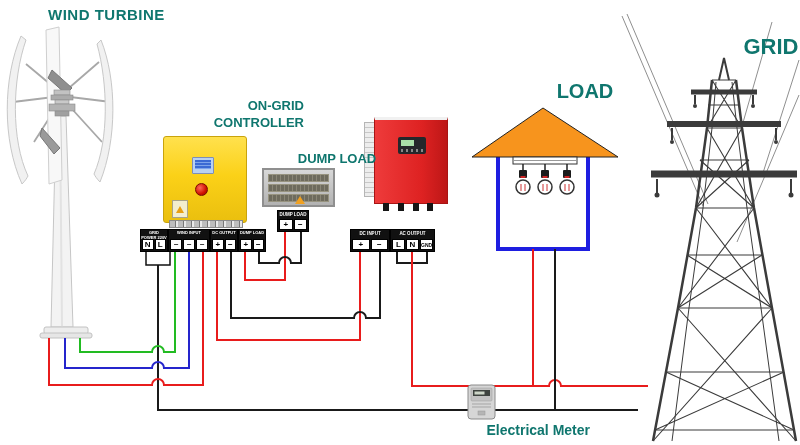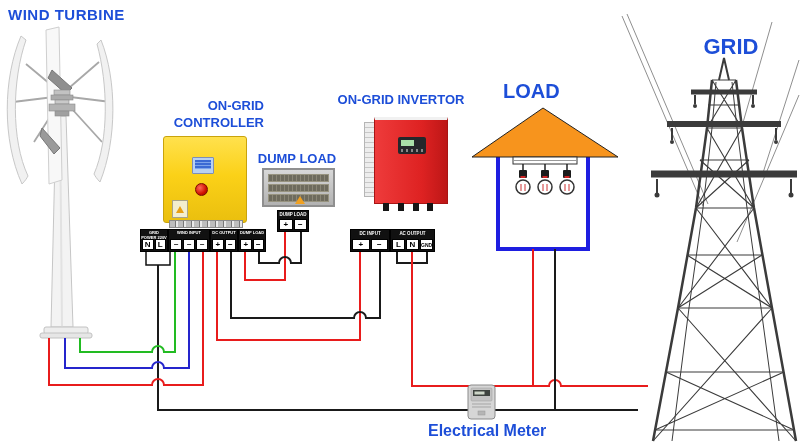--- a/index.html
+++ b/index.html
@@ -1,26 +1,26 @@
 <!DOCTYPE html>
 <html><head>
 <meta charset="utf-8">
 <style>
   html,body{margin:0;padding:0;background:#fff;}
   .stage{position:relative;width:800px;height:445px;background:#fff;overflow:hidden;
          font-family:"Liberation Sans", sans-serif;color:#111;}
   .stage svg.overlay{position:absolute;left:0;top:0;z-index:1;}
-  .lbl{position:absolute;font-weight:bold;z-index:3;color:#1d4ed8;}
+  .lbl{position:absolute;font-weight:bold;z-index:3;color:#0f766e;margin-left:40px;}
   #lbl-wind{left:8px;top:6px;font-size:15px;letter-spacing:.5px;}
   #lbl-controller{left:148px;top:98px;width:116px;text-align:right;font-size:13px;line-height:1.3;}
   #lbl-dump{left:253px;top:151px;width:88px;text-align:center;font-size:13px;}
   #lbl-inverter{left:336px;top:92px;width:130px;text-align:center;font-size:13px;white-space:nowrap;}
-  #lbl-load{left:503px;top:80px;width:84px;text-align:left;font-size:20px;}
+  #lbl-load{left:503px;top:80px;width:84px;text-align:center;font-size:20px;}
   #lbl-grid{left:698px;top:34px;width:66px;text-align:center;font-size:22px;}
-  #lbl-meter{left:428px;top:422px;width:122px;text-align:left;font-size:16px;}
+  #lbl-meter{left:428px;top:422px;width:122px;text-align:right;font-size:14px;}
 
   .equip{position:absolute;z-index:2;box-sizing:border-box;}
   
   #controller{left:163px;top:136px;width:84px;height:87px;border-radius:3px;
     background:linear-gradient(180deg,#ffe14d 0%,#fbd118 45%,#eabf0e 100%);
     border:1px solid #c9a30c;}
   #ctrl-lcd{position:absolute;left:28px;top:20px;width:20px;height:15px;background:#b9d1f1;
     border:1px solid #7d8fb8;border-radius:1px;}
   #ctrl-lcd .scr{position:absolute;left:2px;top:2px;right:2px;bottom:4px;background:#3a6ad4;
     background:repeating-linear-gradient(180deg,#3a6ad4 0 2px,#7da4ea 2px 3px);}
@@ -172,21 +172,20 @@
       <rect x="473" y="390" width="17" height="6" fill="#3f4440"></rect>
       <rect x="474.5" y="391.5" width="10" height="3" fill="#cdd6c8"></rect>
       <path d="M 472 404 H 491 M 472 407 H 491" stroke="#a5a5a5"></path>
       <rect x="478" y="411" width="7" height="4" fill="#b5b5b5" stroke="#999" stroke-width=".5"></rect>
     </g>
   </svg>
 
   <div class="lbl" id="lbl-wind">WIND TURBINE</div>
   <div class="lbl" id="lbl-controller">ON-GRID CONTROLLER</div>
   <div class="lbl" id="lbl-dump">DUMP LOAD</div>
-  <div class="lbl" id="lbl-inverter">ON-GRID INVERTOR</div>
   <div class="lbl" id="lbl-load">LOAD</div>
   <div class="lbl" id="lbl-grid">GRID</div>
   <div class="lbl" id="lbl-meter">Electrical Meter</div>
 
   <div class="equip" id="controller">
     <div id="ctrl-lcd">
         <div class="scr"></div>
       </div>
     <div id="ctrl-btn"></div>
     <div id="ctrl-warn">

